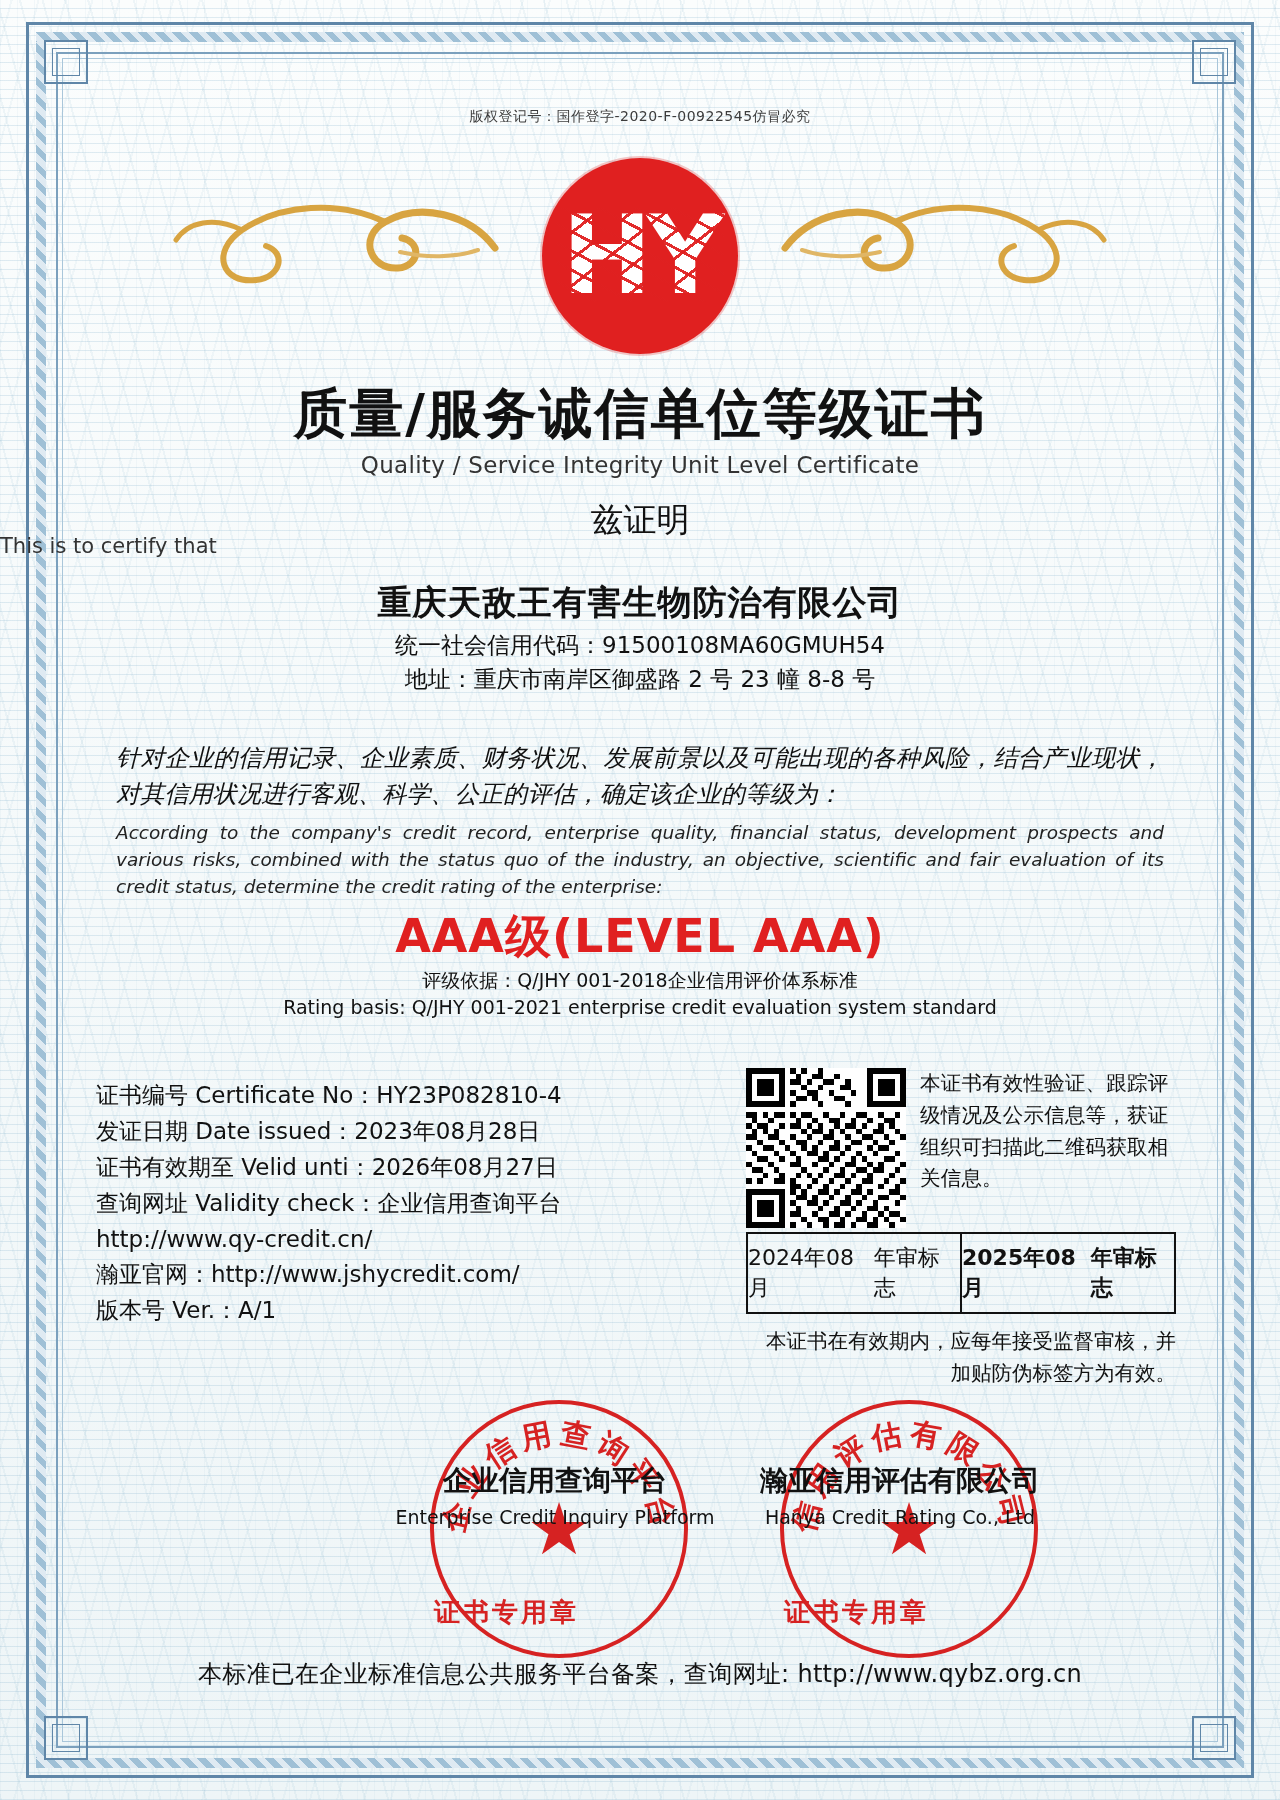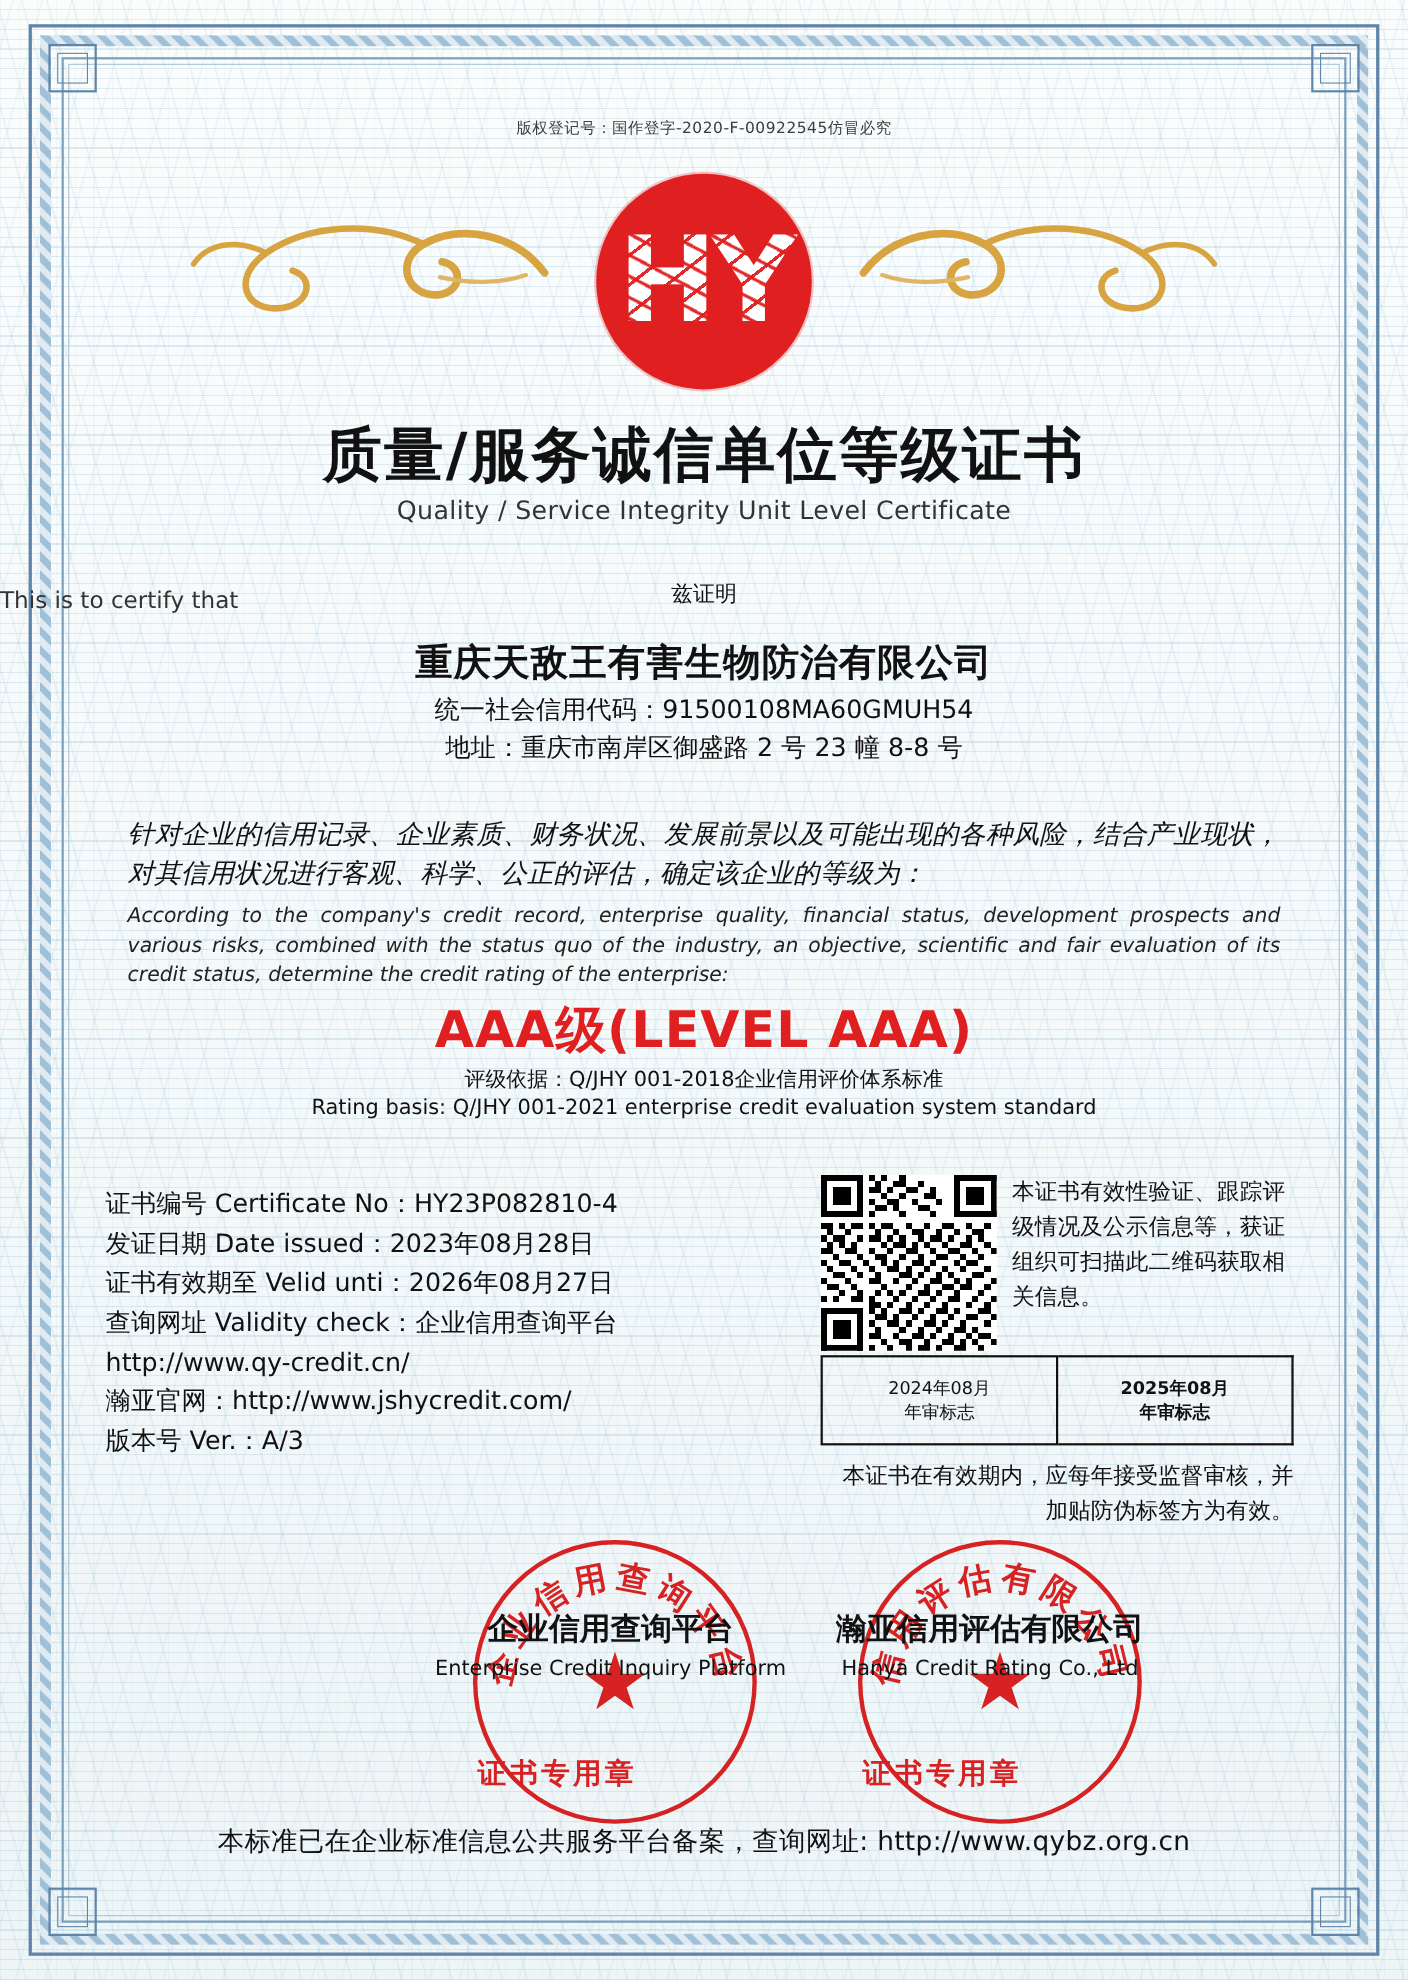--- a/index.html
+++ b/index.html
@@ -100,21 +100,21 @@
   .title-cn{
     position:absolute;top:378px;left:0;width:100%;text-align:center;
     font-size:54px;font-weight:bold;color:#111;letter-spacing:2px;
   }
   .title-en{
     position:absolute;top:452px;left:0;width:100%;text-align:center;
     font-size:23px;color:#333;letter-spacing:.3px;
   }
   .certify-cn{
     position:absolute;top:498px;left:0;width:100%;text-align:center;
-    font-size:20px;color:#111;margin-top:28px;
+    font-size:33px;color:#111;
   }
   .certify-en{
     position:absolute;top:534px;left:0;width:100%;text-align:left;
     font-size:21px;color:#333;
   }
   .company{
     position:absolute;top:580px;left:0;width:100%;text-align:center;
     font-size:34px;font-weight:bold;color:#111;letter-spacing:1px;
   }
   .credit-code{
@@ -167,22 +167,22 @@
   .qr-text{
     position:absolute;left:920px;top:1068px;width:255px;
     font-size:20.5px;color:#111;line-height:1.55;letter-spacing:.2px;
   }
   .stamps-boxes{
     position:absolute;left:746px;top:1232px;width:430px;
     display:flex;gap:0;
   }
   .stamp-box{
     width:215px;height:78px;border:2px solid #111;
-    display:flex;flex-direction:column;align-items:center;justify-content:center;
-    font-size:16px;color:#111;line-height:1.35;background:transparent;
+    display:flex;flex-direction:row;align-items:center;justify-content:center;
+    font-size:22px;color:#111;line-height:1.35;background:transparent;
   }
   .stamp-box + .stamp-box{border-left:none;font-weight:bold;}
   .note-right{
     position:absolute;left:746px;top:1326px;width:430px;
     font-size:20.5px;color:#111;line-height:1.55;text-align:right;
   }
 
   
   .seal{
     position:absolute;width:250px;height:250px;border-radius:50%;
@@ -282,21 +282,21 @@
     <div class="basis-cn">评级依据：Q/JHY 001-2018企业信用评价体系标准</div>
     <div class="basis-en">Rating basis: Q/JHY 001-2021 enterprise credit evaluation system standard</div>
 
     <div class="details">
       <div class="row">证书编号 Certificate No：HY23P082810-4</div>
       <div class="row">发证日期 Date issued：2023年08月28日</div>
       <div class="row">证书有效期至 Velid unti：2026年08月27日</div>
       <div class="row">查询网址 Validity check：企业信用查询平台</div>
       <div class="row url">http://www.qy-credit.cn/</div>
       <div class="row url">瀚亚官网：http://www.jshycredit.com/</div>
-      <div class="row">版本号 Ver.：A/3</div>
+      <div class="row">版本号 Ver.：A/1</div>
     </div>
 
     <div class="qr">
       <svg width="160" height="160" viewBox="0 0 29 29" shape-rendering="crispEdges">
         <rect width="29" height="29" fill="#ffffff"></rect>
         <g fill="#000000">
           <rect x="0" y="0" width="7" height="1"></rect>
             <rect x="0" y="6" width="7" height="1"></rect>
           <rect x="0" y="0" width="1" height="7"></rect>
             <rect x="6" y="0" width="1" height="7"></rect>

